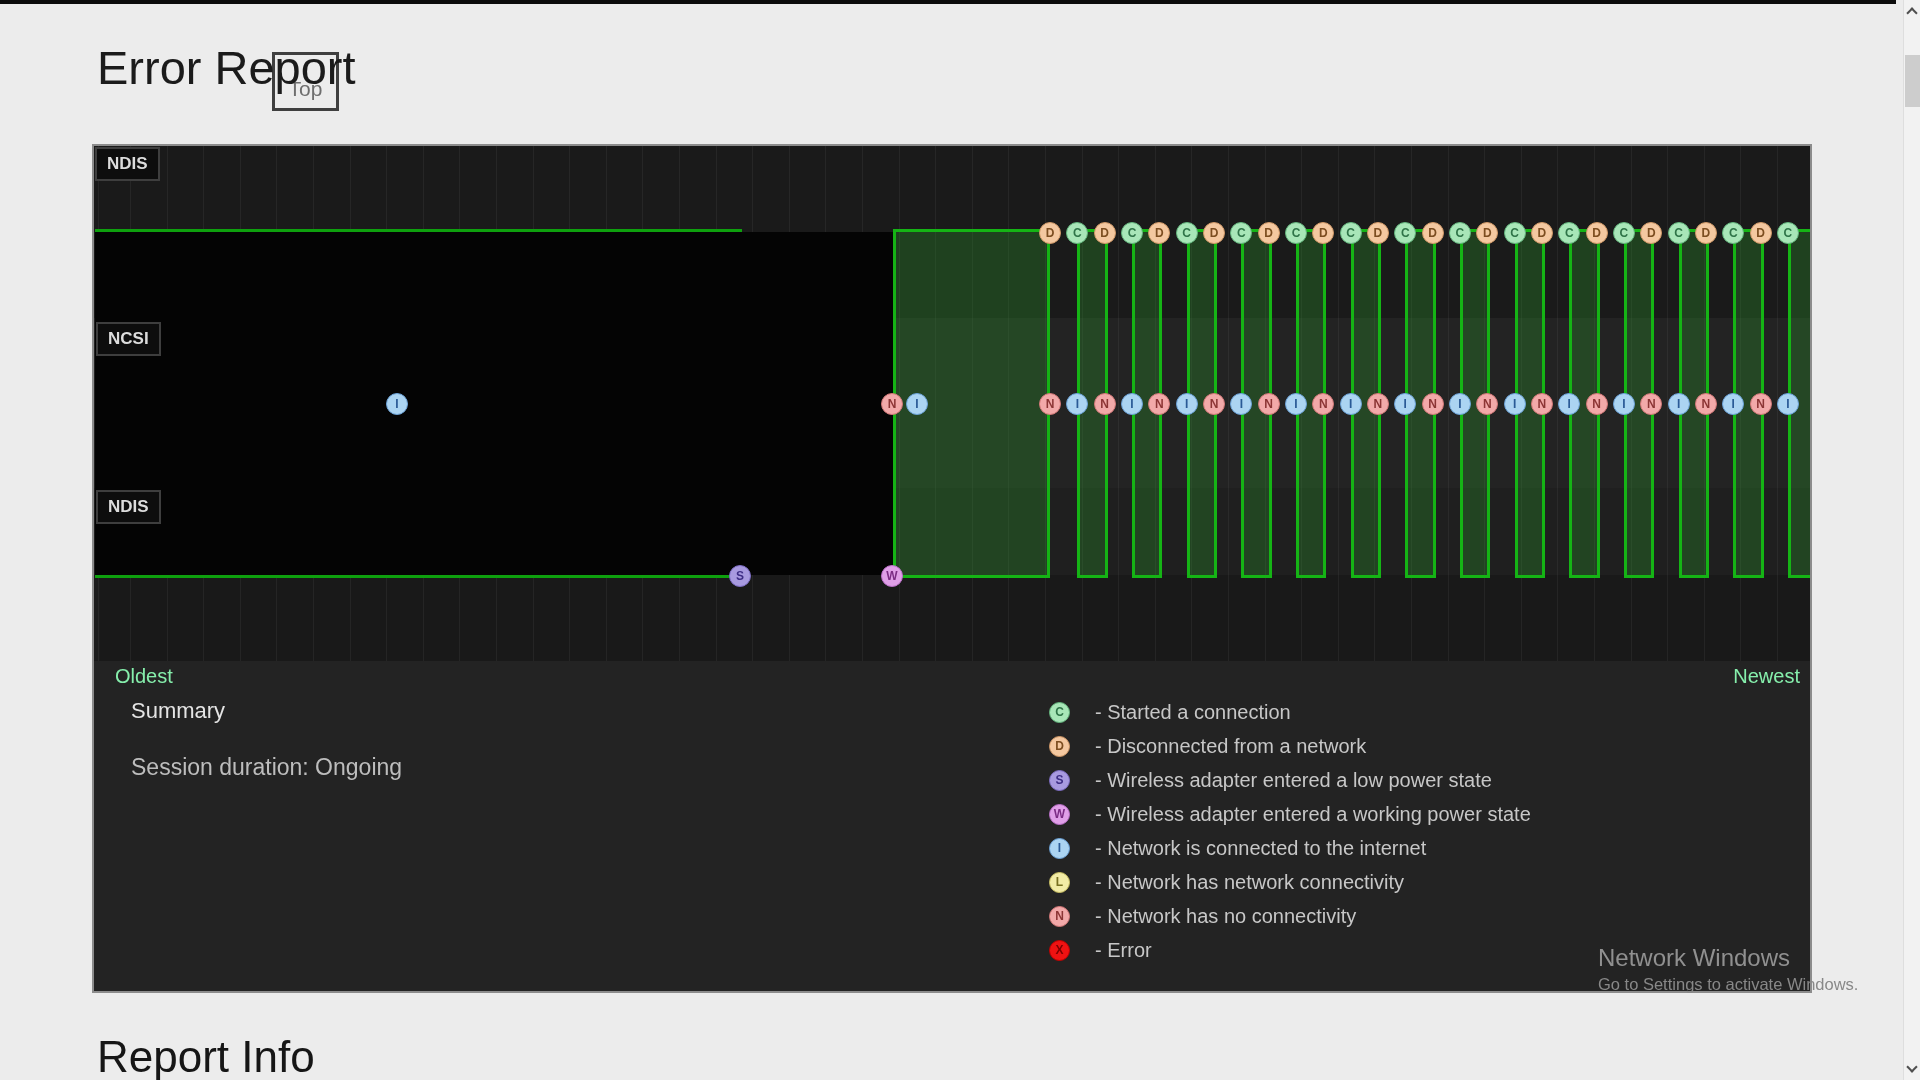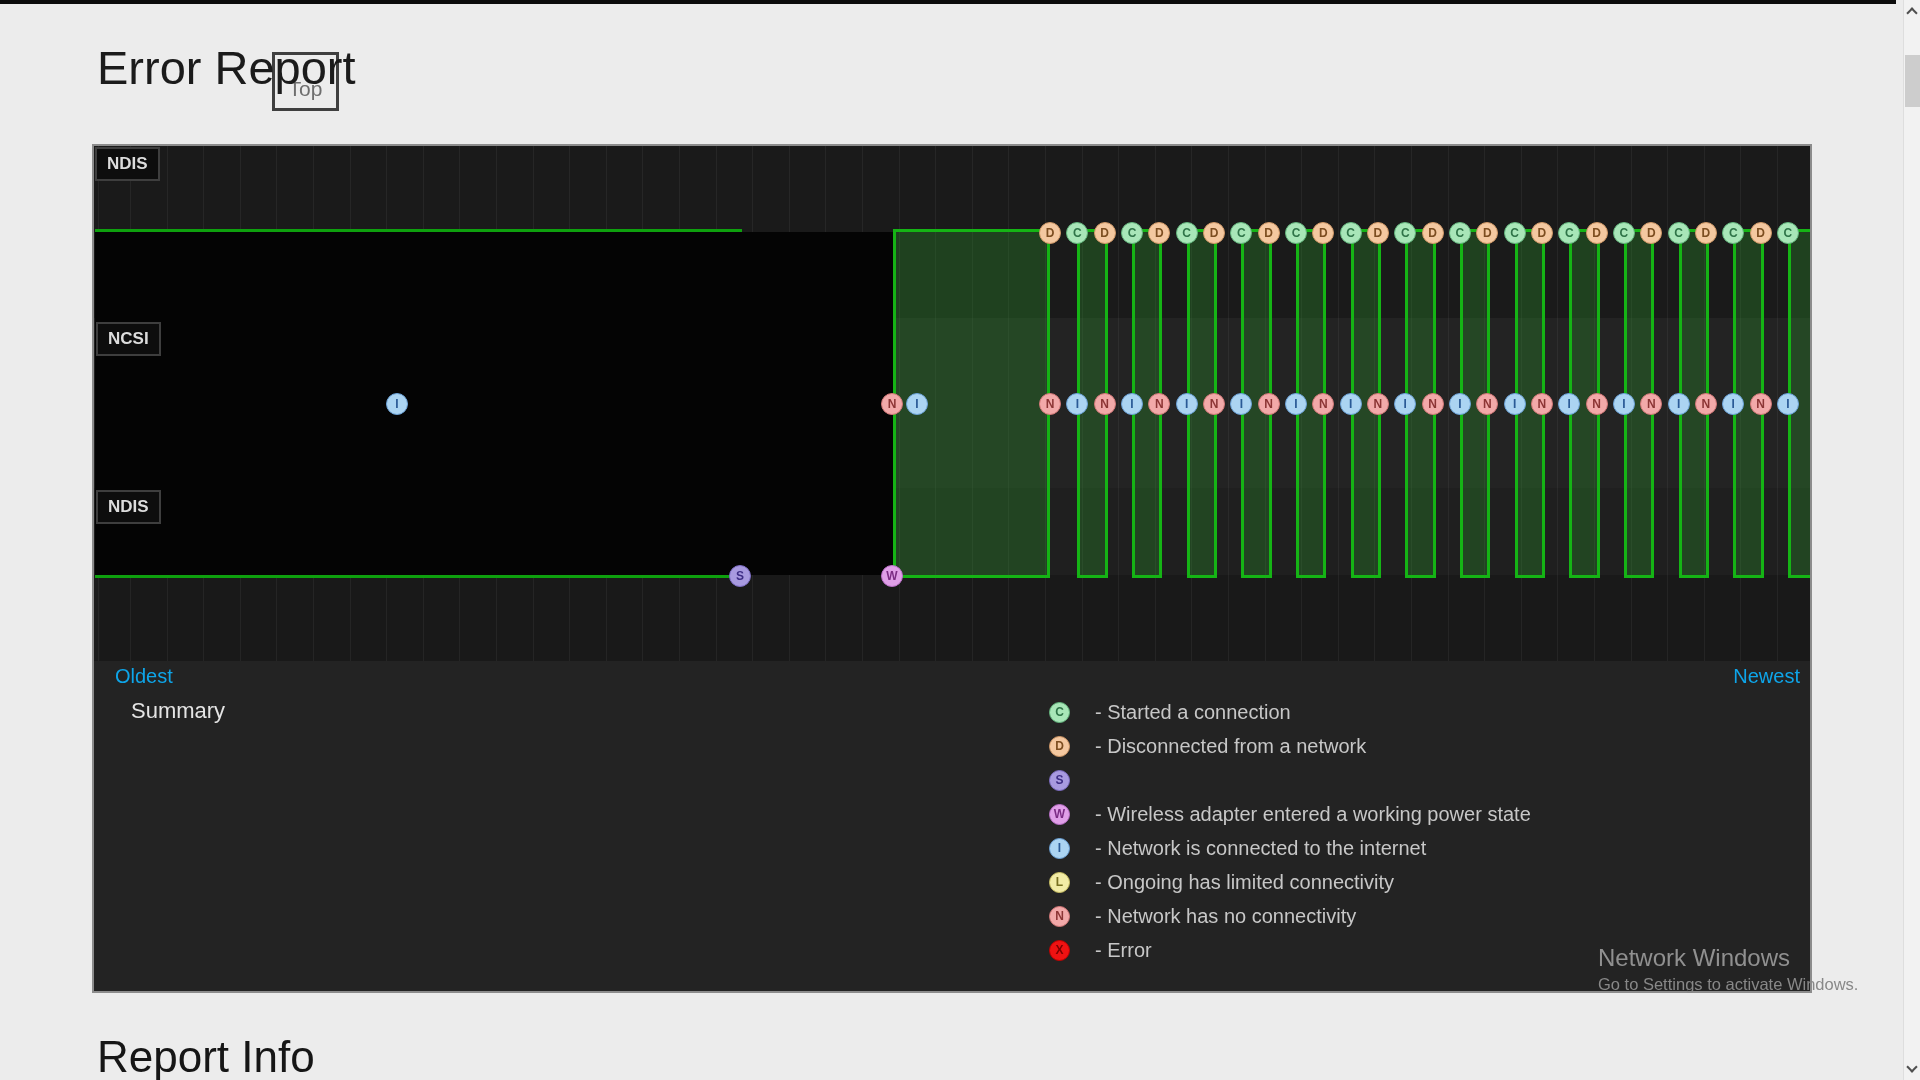--- a/index.html
+++ b/index.html
@@ -44,21 +44,21 @@
             font-size:12px; font-weight:bold; }
 
   
   .row-label { position:absolute; background:#0d0d0d; border:2px solid #3e3e3e; color:#dcdcdc;
                font-size:17px; font-weight:600; padding:5px 10px; z-index:5; }
   #row-label-wlan { left:1px;  top:1px; }
   #row-label-ncsi { left:2px;  top:176px; }
   #row-label-ndis { left:2px;  top:344px; }
 
   
-  .axis-label { position:absolute; top:519px; font-size:20px; color:#0ea5e9; z-index:2; }
+  .axis-label { position:absolute; top:519px; font-size:20px; color:#86efac; z-index:2; }
   #axis-oldest { left:21px; }
   #axis-newest { right:10px; }
 
   
   #summary { position:absolute; left:37px; top:552px; z-index:2; }
   #summary-heading { font-size:22px; font-weight:400; color:#e4e4e4; }
   .summary-line { font-size:23px; color:#bdbdbd; }
   #summary-line1 { margin-top:30px; }
   #summary-line2 { margin-top:7px; }
 
@@ -187,45 +187,47 @@
 
     <div class="row-label" id="row-label-wlan">NDIS</div>
     <div class="row-label" id="row-label-ncsi">NCSI</div>
     <div class="row-label" id="row-label-ndis">NDIS</div>
 
     <div class="axis-label" id="axis-oldest">Oldest</div>
     <div class="axis-label" id="axis-newest">Newest</div>
 
     <div id="summary">
       <div id="summary-heading">Summary</div>
+      <div class="summary-line" id="summary-line1">Session duration: Ongoing</div>
     </div>
 
     <div id="legend">
         <div class="legend-row">
           <span class="legend-circle" style="background: rgb(168, 230, 184); border: 1.5px solid rgb(99, 181, 125); color: rgb(47, 116, 72);">C</span>
           <span class="legend-text">- Started a connection</span>
         </div>
         <div class="legend-row">
           <span class="legend-circle" style="background: rgb(244, 200, 160); border: 1.5px solid rgb(207, 151, 102); color: rgb(124, 77, 32);">D</span>
           <span class="legend-text">- Disconnected from a network</span>
         </div>
         <div class="legend-row">
           <span class="legend-circle" style="background: rgb(168, 154, 224); border: 1.5px solid rgb(125, 108, 196); color: rgb(61, 45, 133);">S</span>
+          <span class="legend-text">- Wireless adapter entered a low power state</span>
         </div>
         <div class="legend-row">
           <span class="legend-circle" style="background: rgb(224, 159, 232); border: 1.5px solid rgb(187, 111, 201); color: rgb(124, 45, 133);">W</span>
           <span class="legend-text">- Wireless adapter entered a working power state</span>
         </div>
         <div class="legend-row">
           <span class="legend-circle" style="background: rgb(171, 212, 242); border: 1.5px solid rgb(107, 162, 216); color: rgb(42, 90, 150);">I</span>
           <span class="legend-text">- Network is connected to the internet</span>
         </div>
         <div class="legend-row">
           <span class="legend-circle" style="background: rgb(242, 236, 166); border: 1.5px solid rgb(201, 191, 98); color: rgb(120, 113, 34);">L</span>
-          <span class="legend-text">- Ongoing has limited connectivity</span>
+          <span class="legend-text">- Network has network connectivity</span>
         </div>
         <div class="legend-row">
           <span class="legend-circle" style="background: rgb(242, 169, 169); border: 1.5px solid rgb(210, 119, 119); color: rgb(140, 53, 53);">N</span>
           <span class="legend-text">- Network has no connectivity</span>
         </div>
         <div class="legend-row">
           <span class="legend-circle" style="background: rgb(238, 18, 18); border: 1.5px solid rgb(196, 0, 0); color: rgb(124, 0, 0);">X</span>
           <span class="legend-text">- Error</span>
         </div>
       </div>

